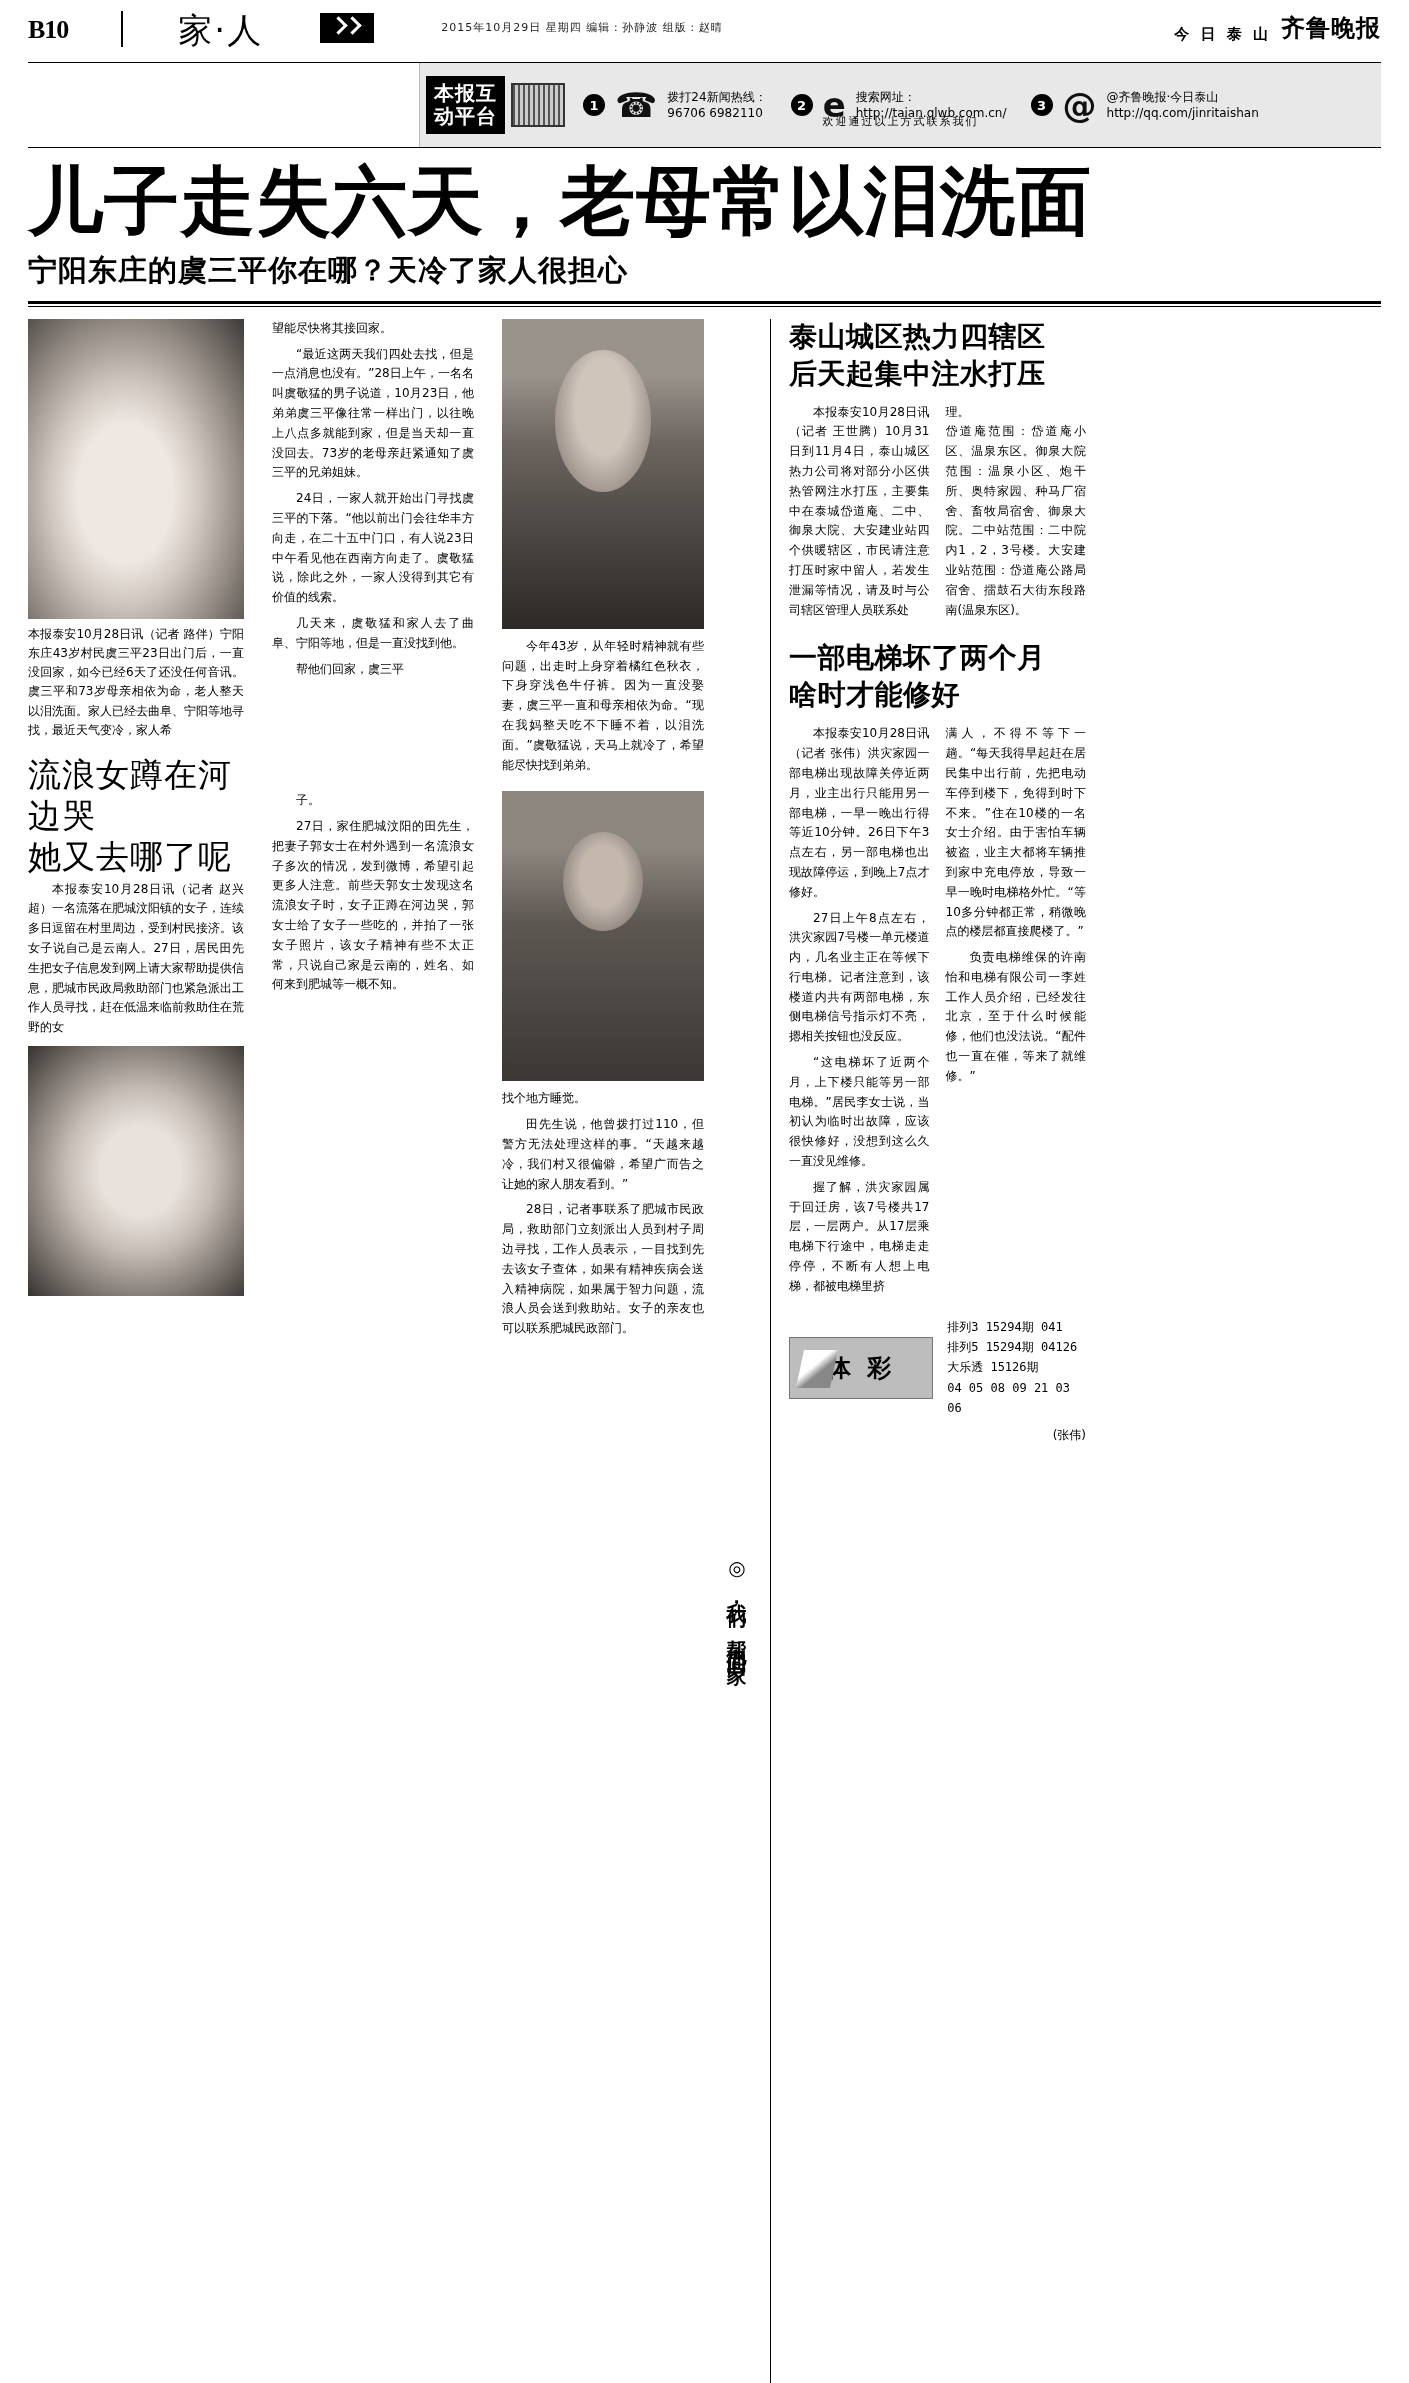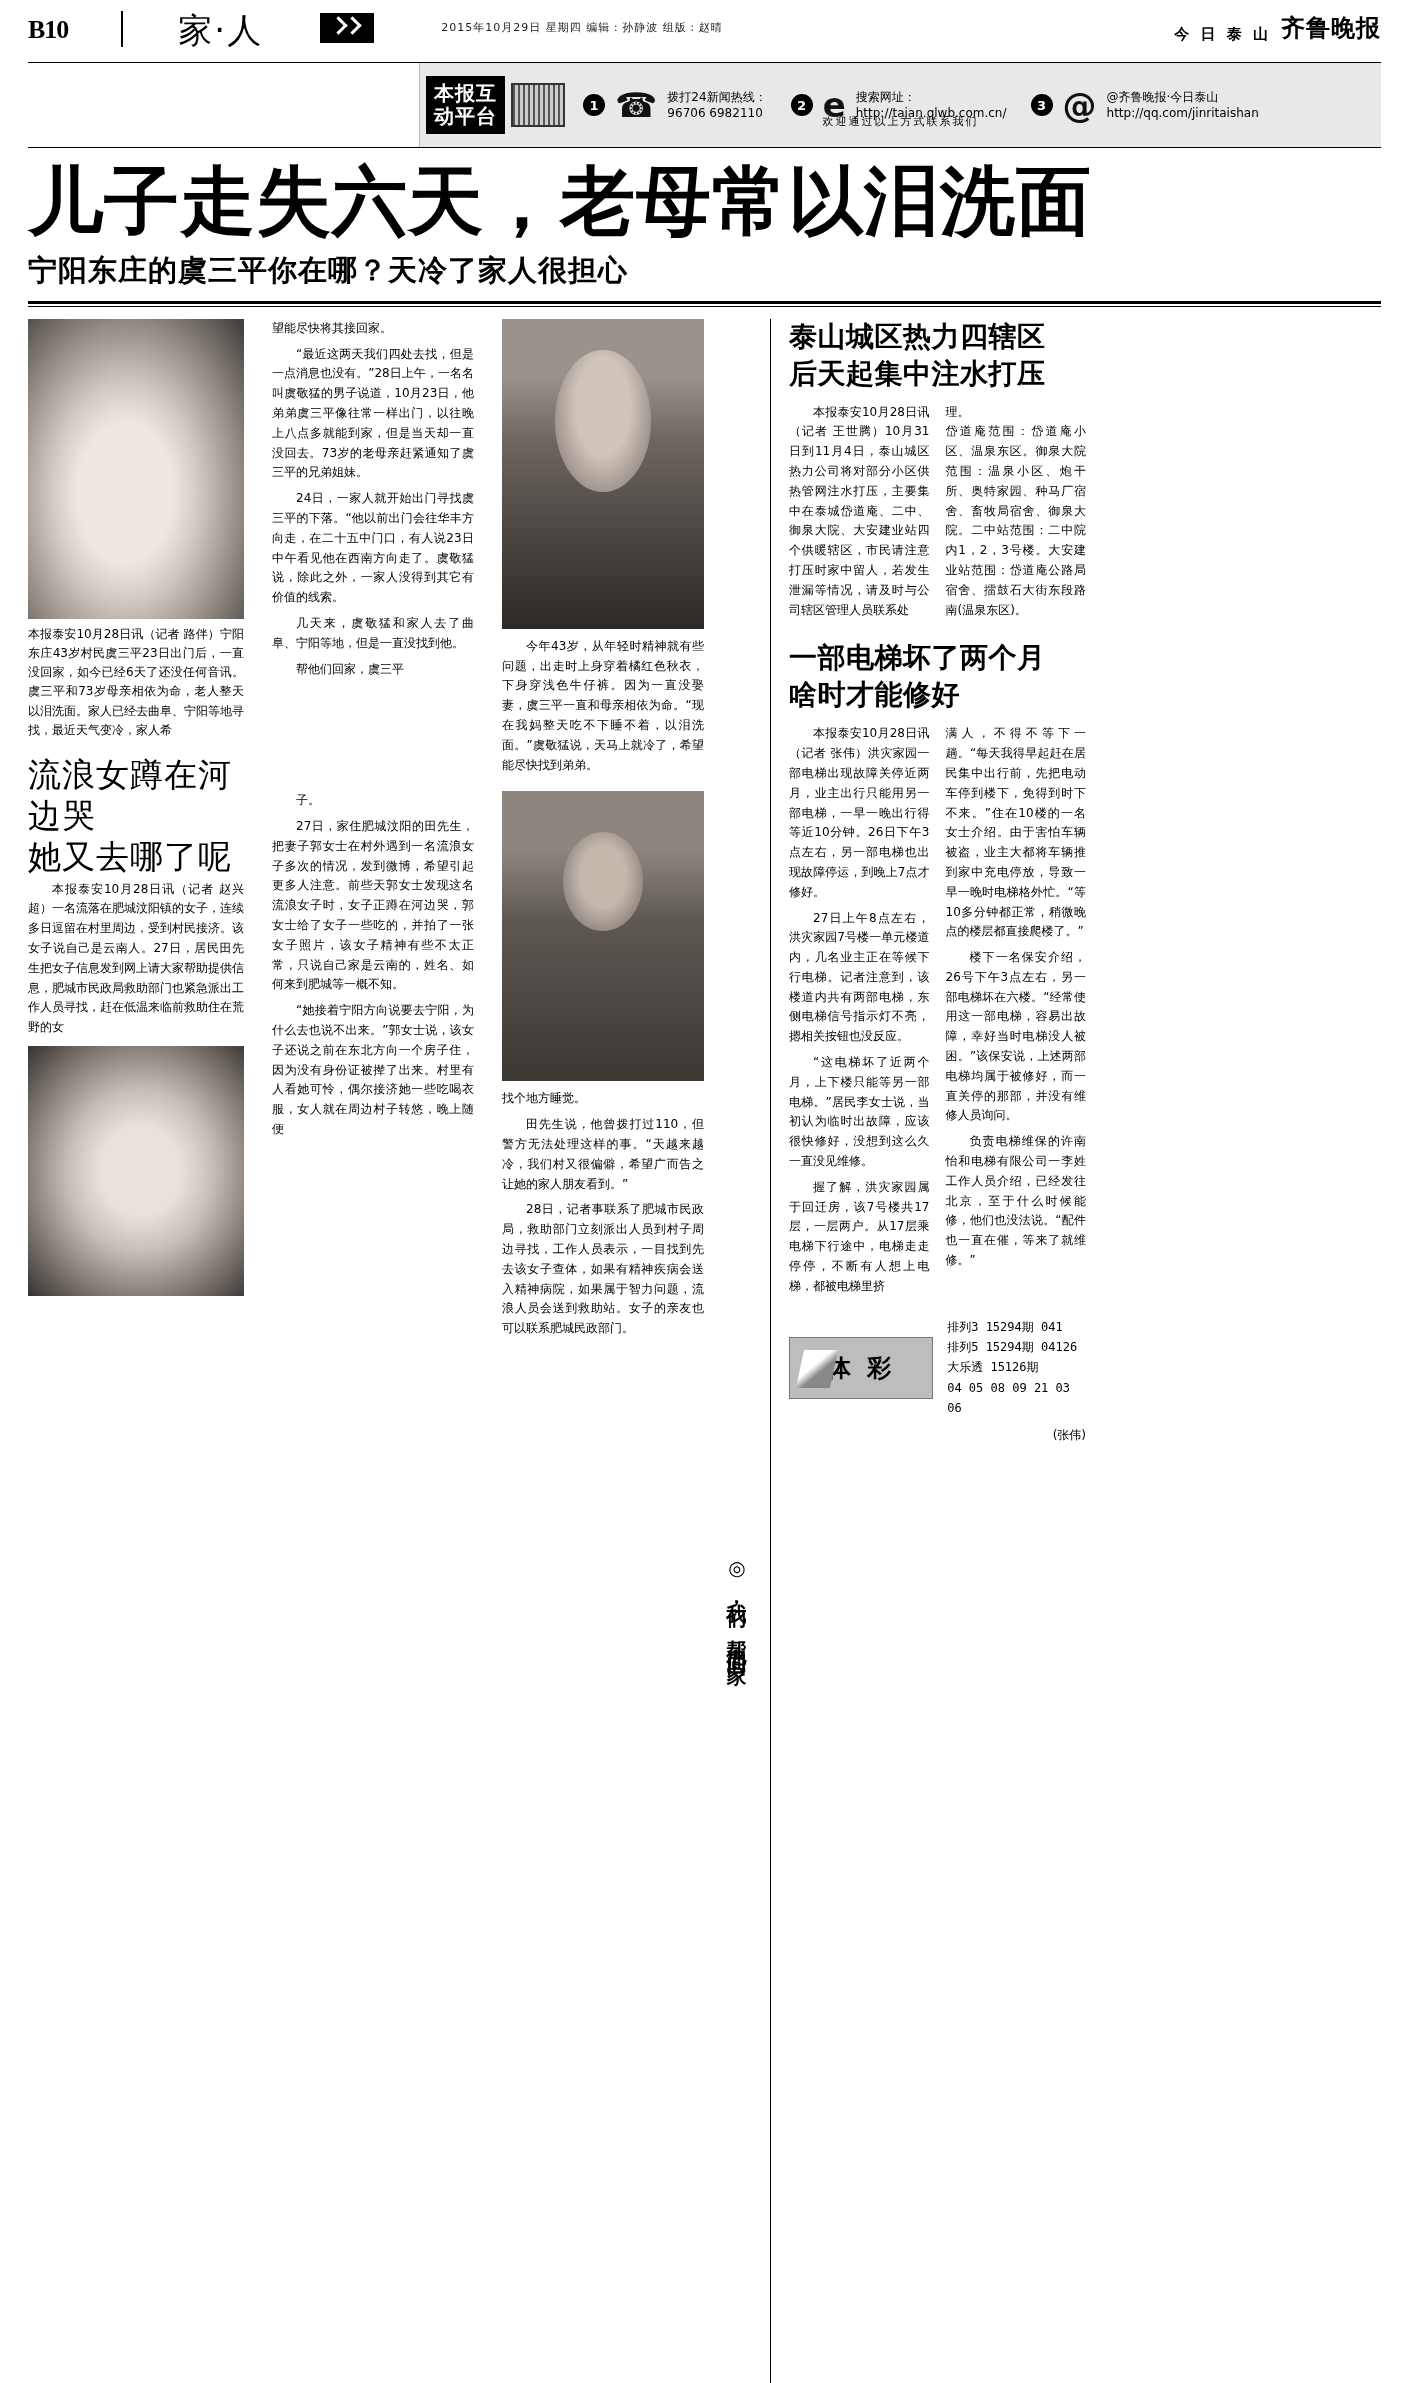--- a/index.html
+++ b/index.html
@@ -173,21 +173,20 @@
     </div>
 
     <div class="colB">
       <p class="body noind">望能尽快将其接回家。</p>
       <p class="body">“最近这两天我们四处去找，但是一点消息也没有。”28日上午，一名名叫虞敬猛的男子说道，10月23日，他弟弟虞三平像往常一样出门，以往晚上八点多就能到家，但是当天却一直没回去。73岁的老母亲赶紧通知了虞三平的兄弟姐妹。</p>
       <p class="body">24日，一家人就开始出门寻找虞三平的下落。“他以前出门会往华丰方向走，在二十五中门口，有人说23日中午看见他在西南方向走了。虞敬猛说，除此之外，一家人没得到其它有价值的线索。</p>
       <p class="body">几天来，虞敬猛和家人去了曲阜、宁阳等地，但是一直没找到他。</p>
       <p class="body">帮他们回家，虞三平</p>
       <p class="body" style="margin-top:112px">子。</p>
       <p class="body">27日，家住肥城汶阳的田先生，把妻子郭女士在村外遇到一名流浪女子多次的情况，发到微博，希望引起更多人注意。前些天郭女士发现这名流浪女子时，女子正蹲在河边哭，郭女士给了女子一些吃的，并拍了一张女子照片，该女子精神有些不太正常，只说自己家是云南的，姓名、如何来到肥城等一概不知。</p>
-      <p class="body">“她接着宁阳方向说要去宁阳，为什么去也说不出来。”郭女士说，该女子还说之前在东北方向一个房子住，因为没有身份证被撵了出来。村里有人看她可怜，偶尔接济她一些吃喝衣服，女人就在周边村子转悠，晚上随便</p>
     </div>
 
     <div class="colC">
       <div class="photo portrait"></div>
       <p class="body" style="margin-top:8px">今年43岁，从年轻时精神就有些问题，出走时上身穿着橘红色秋衣，下身穿浅色牛仔裤。因为一直没娶妻，虞三平一直和母亲相依为命。“现在我妈整天吃不下睡不着，以泪洗面。”虞敬猛说，天马上就冷了，希望能尽快找到弟弟。</p>
       <div class="photo girl" style="margin-top:16px"></div>
       <p class="body noind" style="margin-top:8px">找个地方睡觉。</p>
       <p class="body">田先生说，他曾拨打过110，但警方无法处理这样的事。“天越来越冷，我们村又很偏僻，希望广而告之让她的家人朋友看到。”</p>
       <p class="body">28日，记者事联系了肥城市民政局，救助部门立刻派出人员到村子周边寻找，工作人员表示，一目找到先去该女子查体，如果有精神疾病会送入精神病院，如果属于智力问题，流浪人员会送到救助站。女子的亲友也可以联系肥城民政部门。</p>
     </div>
@@ -216,21 +215,20 @@
 啥时才能修好</h3>
         <div class="rcols">
           <div>
             <p class="body">本报泰安10月28日讯（记者 张伟）洪灾家园一部电梯出现故障关停近两月，业主出行只能用另一部电梯，一早一晚出行得等近10分钟。26日下午3点左右，另一部电梯也出现故障停运，到晚上7点才修好。</p>
             <p class="body">27日上午8点左右，洪灾家园7号楼一单元楼道内，几名业主正在等候下行电梯。记者注意到，该楼道内共有两部电梯，东侧电梯信号指示灯不亮，摁相关按钮也没反应。</p>
             <p class="body">“这电梯坏了近两个月，上下楼只能等另一部电梯。”居民李女士说，当初认为临时出故障，应该很快修好，没想到这么久一直没见维修。</p>
             <p class="body">握了解，洪灾家园属于回迁房，该7号楼共17层，一层两户。从17层乘电梯下行途中，电梯走走停停，不断有人想上电梯，都被电梯里挤</p>
           </div>
           <div>
             <p class="body noind">满人，不得不等下一趟。“每天我得早起赶在居民集中出行前，先把电动车停到楼下，免得到时下不来。”住在10楼的一名女士介绍。由于害怕车辆被盗，业主大都将车辆推到家中充电停放，导致一早一晚时电梯格外忙。“等10多分钟都正常，稍微晚点的楼层都直接爬楼了。”</p>
-            <p class="body">楼下一名保安介绍，26号下午3点左右，另一部电梯坏在六楼。“经常使用这一部电梯，容易出故障，幸好当时电梯没人被困。”该保安说，上述两部电梯均属于被修好，而一直关停的那部，并没有维修人员询问。</p>
             <p class="body">负责电梯维保的许南怡和电梯有限公司一李姓工作人员介绍，已经发往北京，至于什么时候能修，他们也没法说。“配件也一直在催，等来了就维修。”</p>
           </div>
         </div>
       </div>
 
       <div class="lottery">
         <div class="lot-logo">体  彩</div>
         <div class="lot-data">
           <div>排列3    15294期        041</div>
           <div>排列5    15294期        04126</div>

